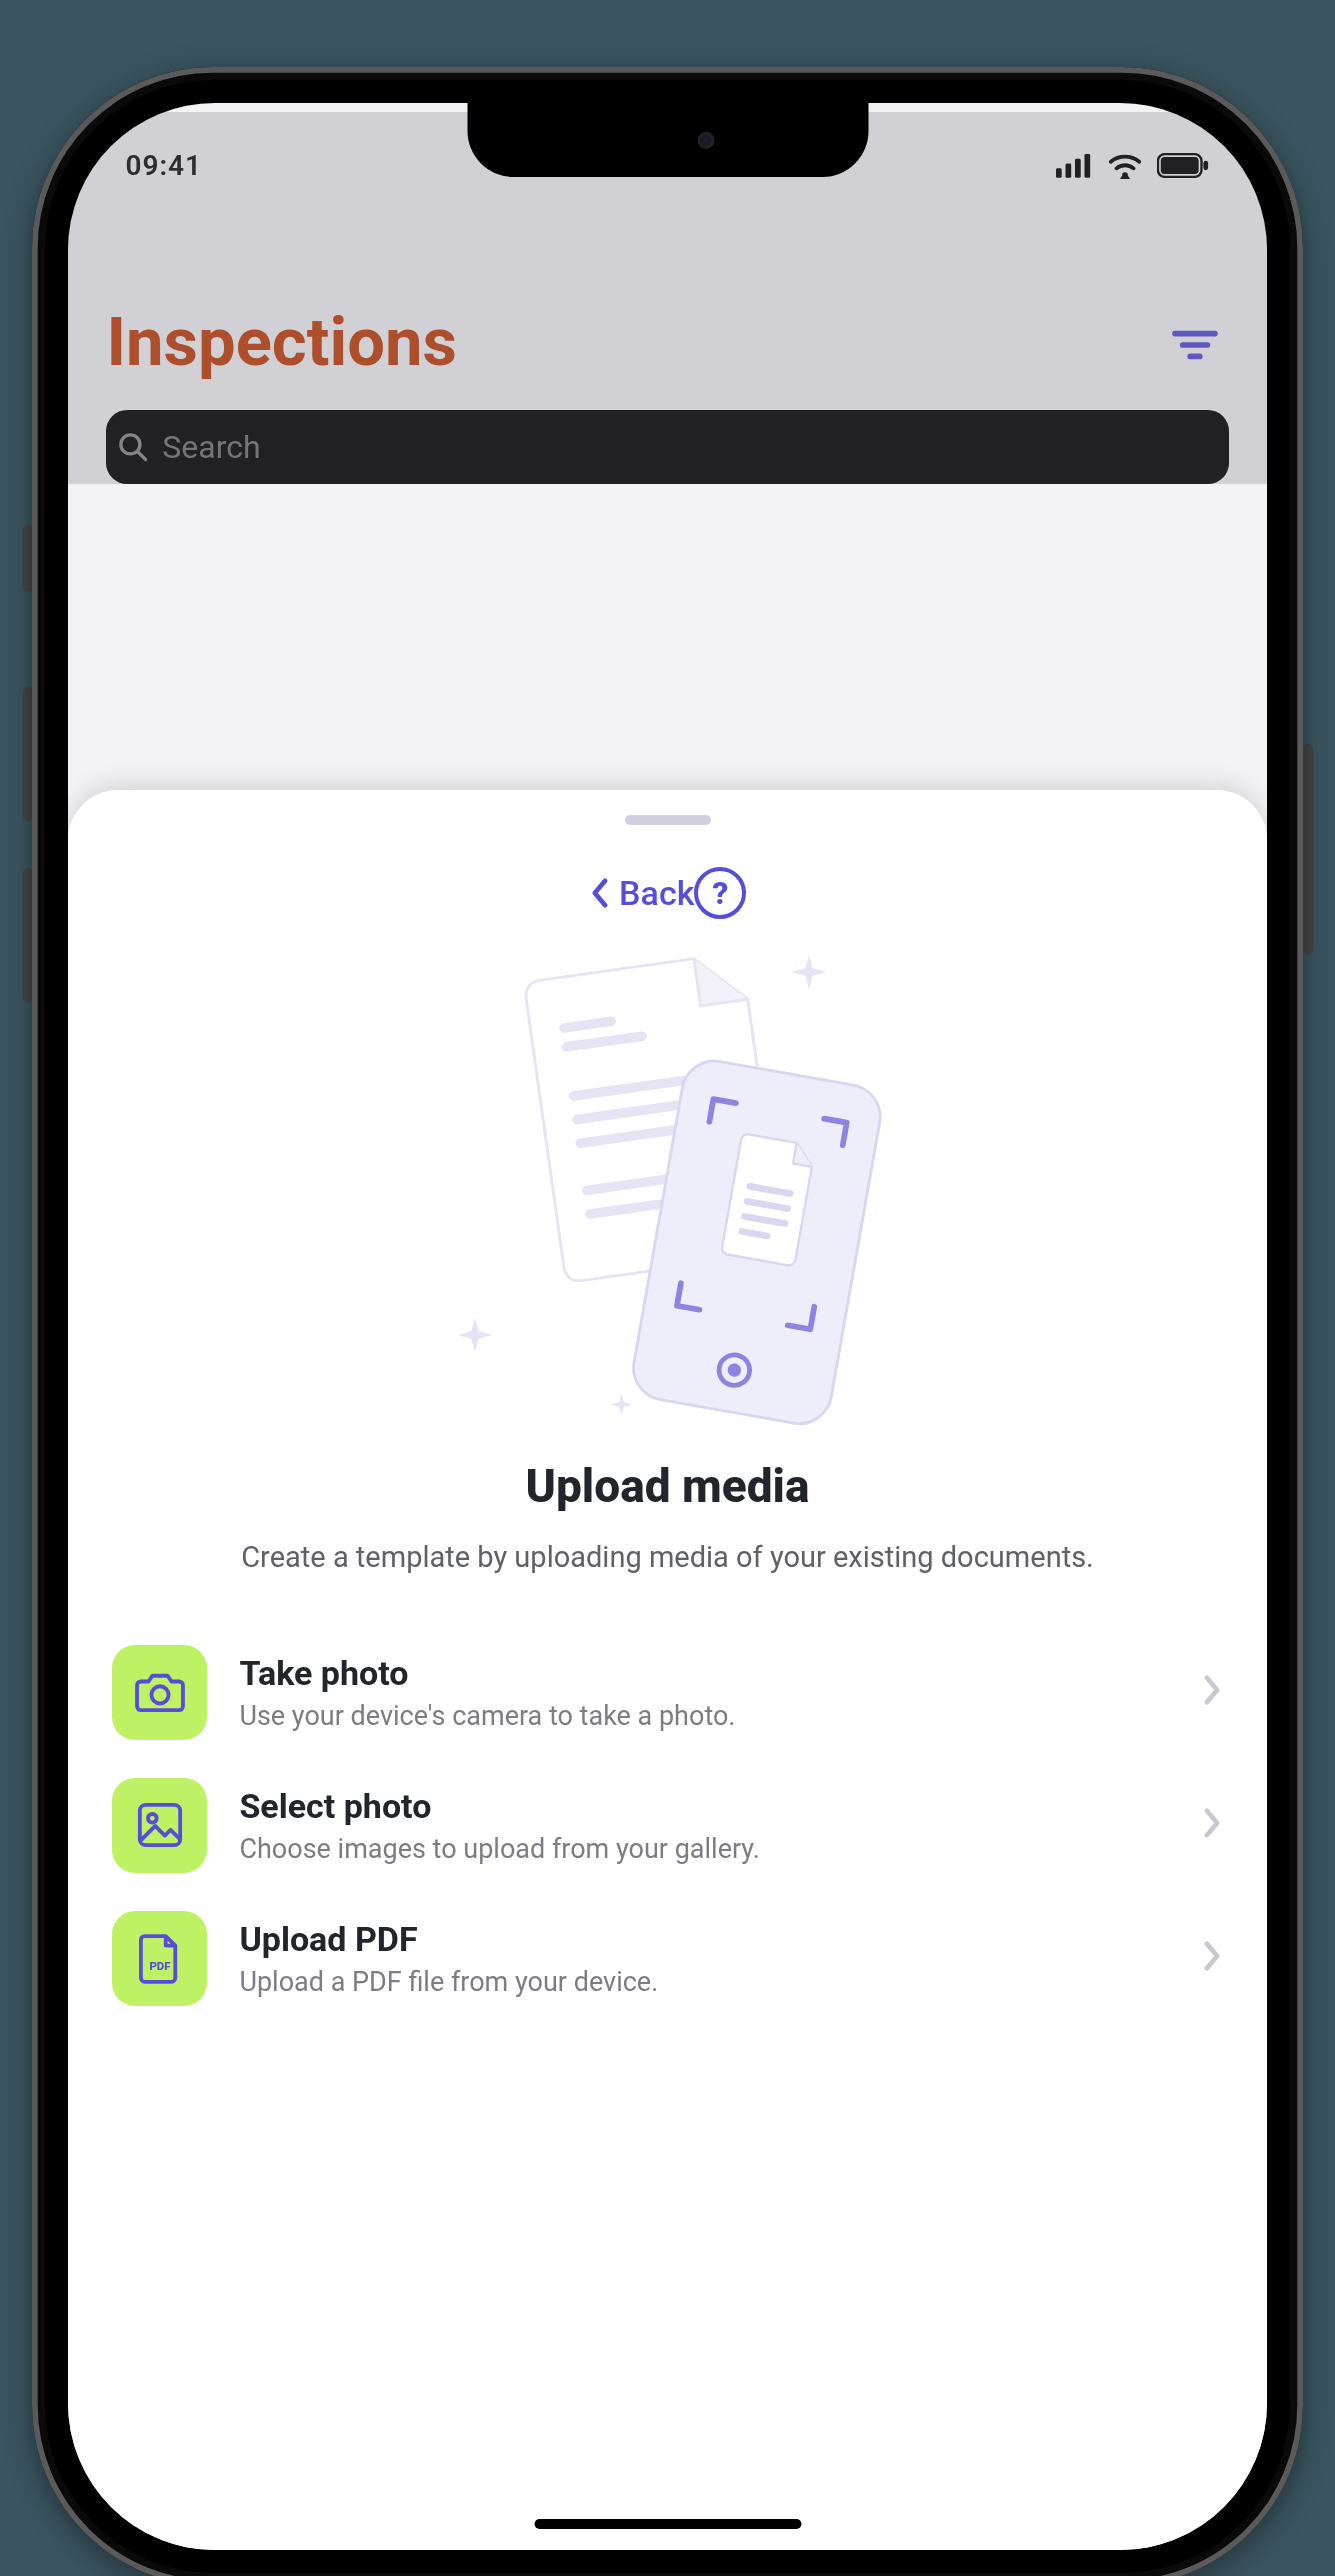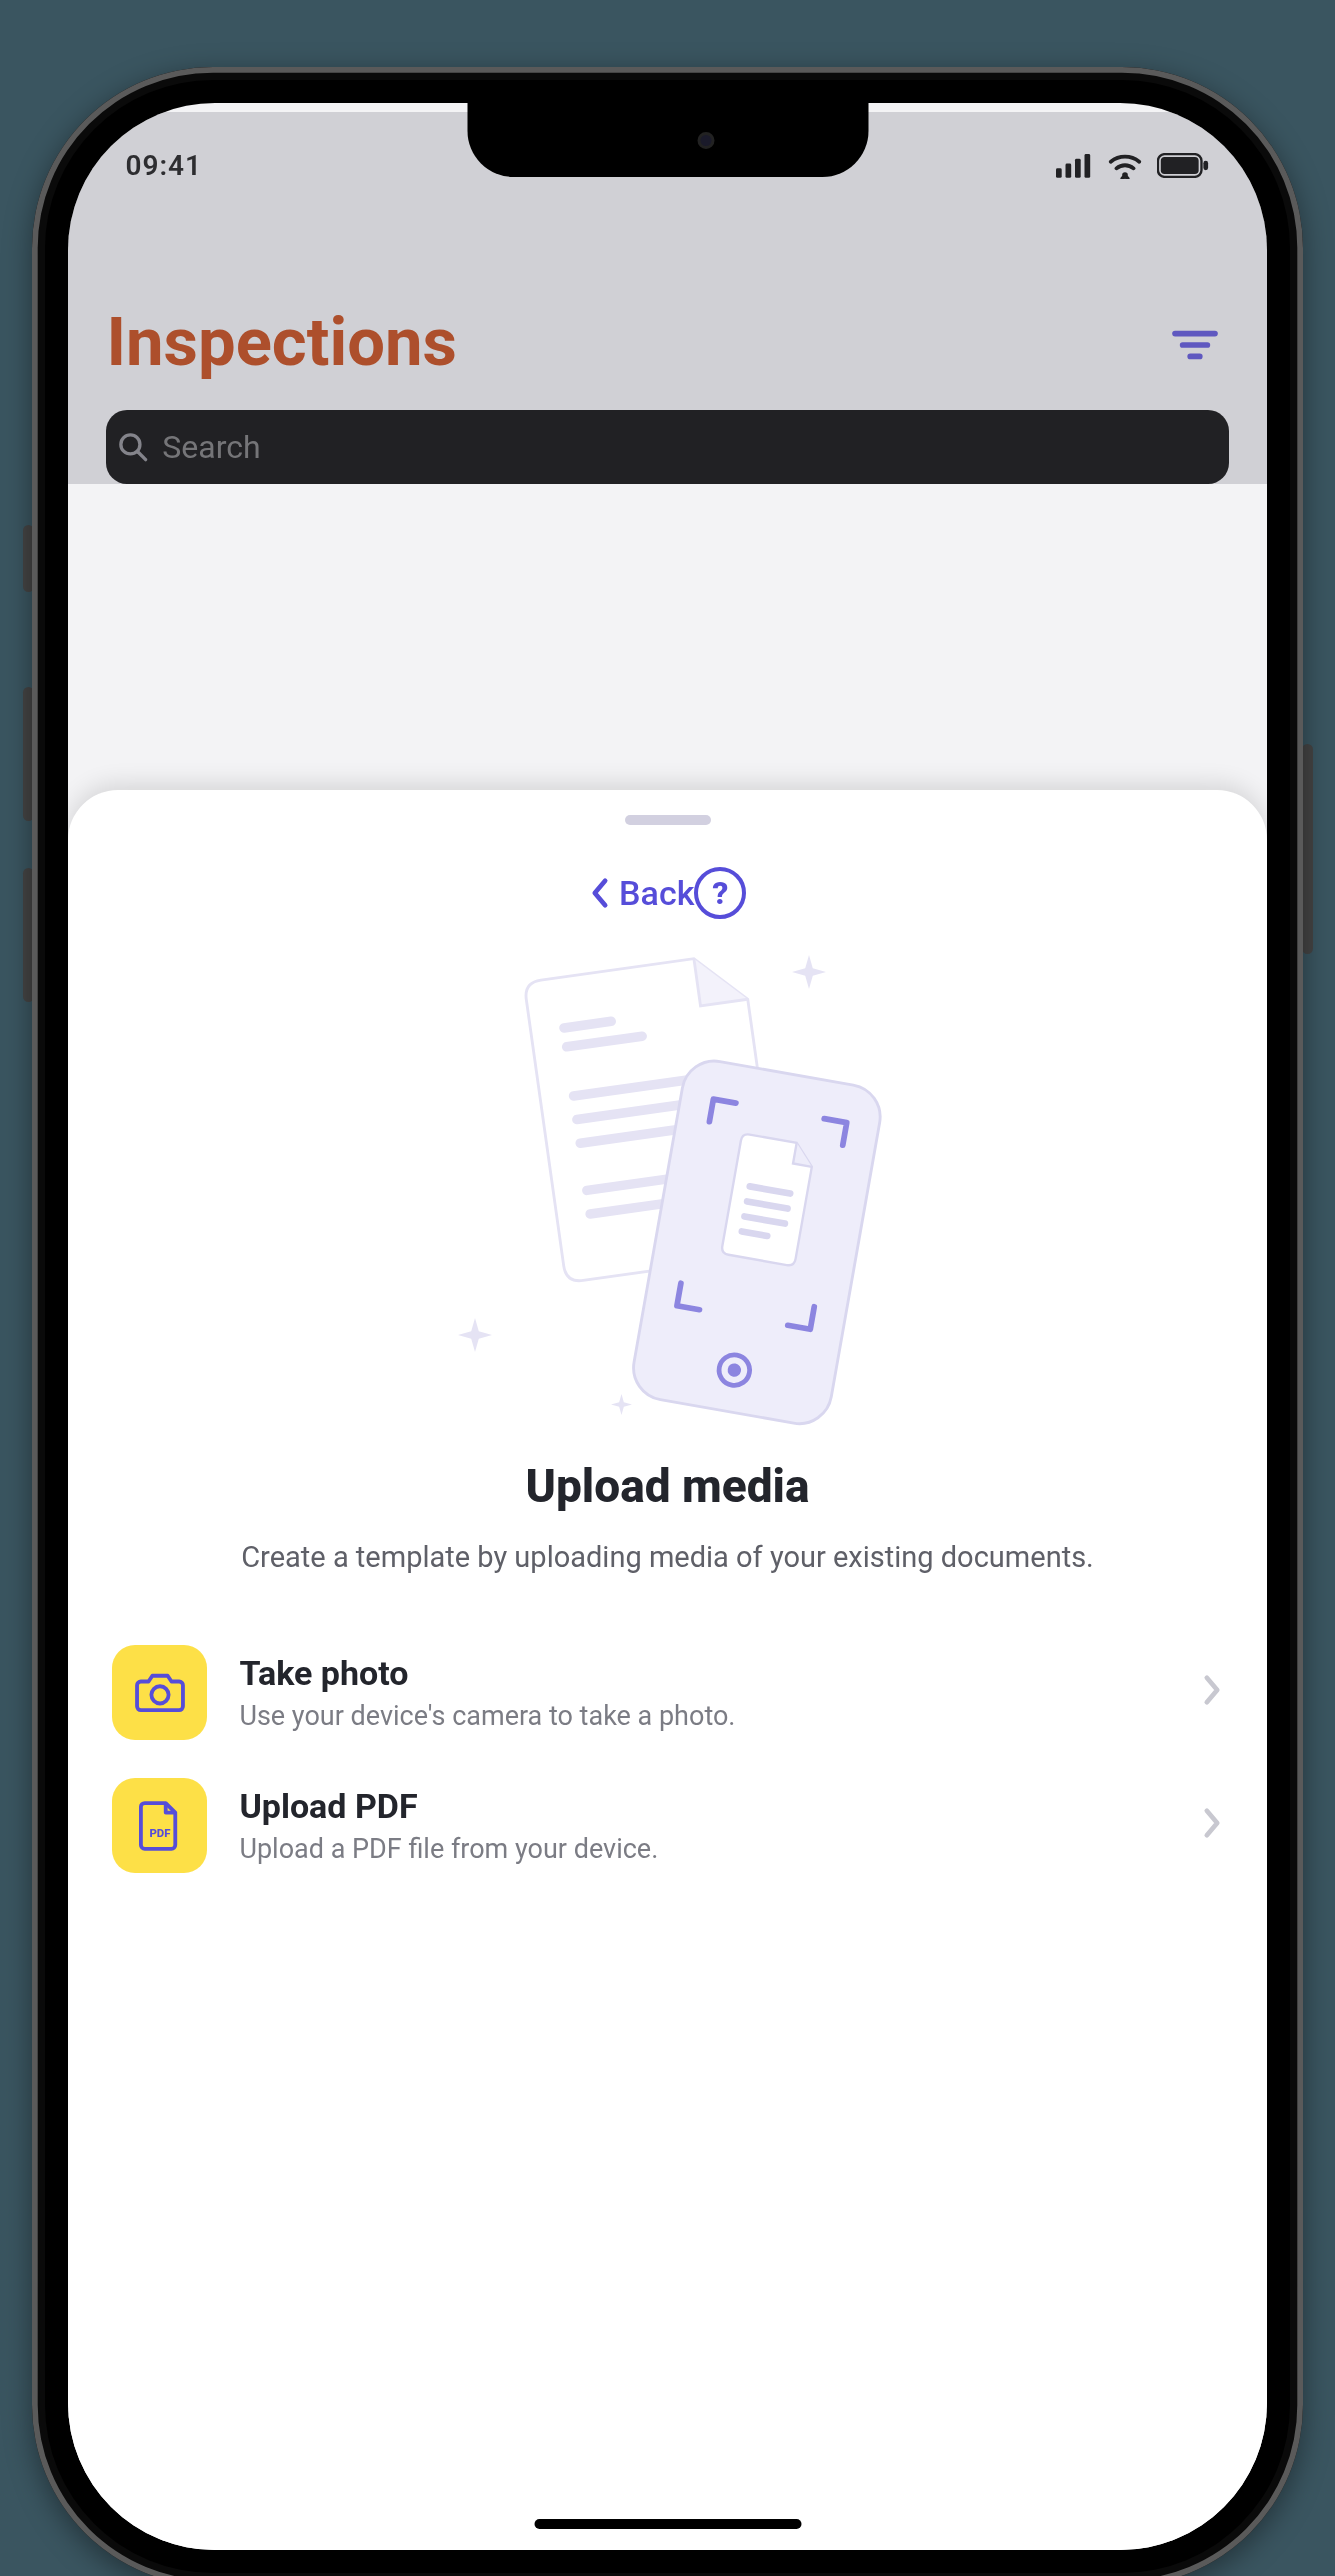--- a/index.html
+++ b/index.html
@@ -48,21 +48,21 @@
 
 .illus { margin: 27px auto 0 auto; width: 534px; height: 496px; position:relative; }
 .spark { position:absolute; width: 34px; height:34px; }
 .spark svg { width:100%; height:100%; }
 
 .sheet-title { text-align:center; font-size: 46px; font-weight:800; color:#23252c; margin-top: 17px; }
 .sheet-sub { text-align:center; font-size: 29px; color:#5f6068; margin: 23px 57px 0 57px; line-height:1.45; }
 
 .options { margin-top: 67px; display:flex; flex-direction:column; gap: 38px; }
 .opt { display:flex; align-items:center; gap: 32px; }
-.opt-icon { width: 95px; height:95px; background:#fde047; border-radius: 23px; display:flex; align-items:center; justify-content:center; color:#564dd9; flex-shrink:0; }
+.opt-icon { width: 95px; height:95px; background:#bef264; border-radius: 23px; display:flex; align-items:center; justify-content:center; color:#564dd9; flex-shrink:0; }
 .opt-body { flex:1; }
 .opt-title { font-size: 34px; font-weight:700; color:#23252c; }
 .opt-desc { font-size: 27px; color:#7b7c84; margin-top: 7.6px; }
 .opt-chevron { color:#c8c8d0; }
 
 .home-indicator { position:absolute; bottom: 21px; left:50%; transform:translateX(-50%); width: 267px; height: 9.5px; background:#000; border-radius: 5.7px; }
 </style>
 </head>
 <body>
 
@@ -192,20 +192,36 @@
               </div>
               <div class="opt-body">
                 <div class="opt-title">Take photo</div>
                 <div class="opt-desc">Use your device's camera to take a photo.</div>
               </div>
               <div class="opt-chevron"><svg width="21" height="34" viewBox="0 0 22 36">
                     <path d="M5 5 L16 18 L5 31" fill="none" stroke="#c8c8d0" stroke-width="5" stroke-linecap="round" stroke-linejoin="round"></path>
                   </svg></div>
             </div>
 
+            <div class="opt">
+              <div class="opt-icon">
+                <svg width="48" height="48" viewBox="0 0 50 50">
+                    <rect x="4" y="4" width="42" height="42" rx="6" fill="none" stroke="#564dd9" stroke-width="4"></rect>
+                    <circle cx="17" cy="18" r="4.5" fill="none" stroke="#564dd9" stroke-width="4"></circle>
+                    <path d="M6 40 L20 26 L30 36 L36 30 L46 40" fill="none" stroke="#564dd9" stroke-width="4" stroke-linejoin="round" stroke-linecap="round"></path>
+                  </svg>
+              </div>
+              <div class="opt-body">
+                <div class="opt-title">Select photo</div>
+                <div class="opt-desc">Choose images to upload from your gallery.</div>
+              </div>
+              <div class="opt-chevron"><svg width="21" height="34" viewBox="0 0 22 36">
+                    <path d="M5 5 L16 18 L5 31" fill="none" stroke="#c8c8d0" stroke-width="5" stroke-linecap="round" stroke-linejoin="round"></path>
+                  </svg></div>
+            </div>
 
             <div class="opt">
               <div class="opt-icon">
                 <svg width="42" height="52" viewBox="0 0 44 54">
                     <path d="M6 4 h22 l10 10 v34 a4 4 0 0 1 -4 4 H6 a4 4 0 0 1 -4 -4 V8 a4 4 0 0 1 4 -4 Z" fill="none" stroke="#564dd9" stroke-width="4" stroke-linejoin="round"></path>
                     <path d="M28 4 v10 h10" fill="none" stroke="#564dd9" stroke-width="4" stroke-linejoin="round"></path>
                     <text x="22" y="40" text-anchor="middle" font-size="12" font-weight="800" fill="#564dd9">PDF</text>
                   </svg>
               </div>
               <div class="opt-body">

